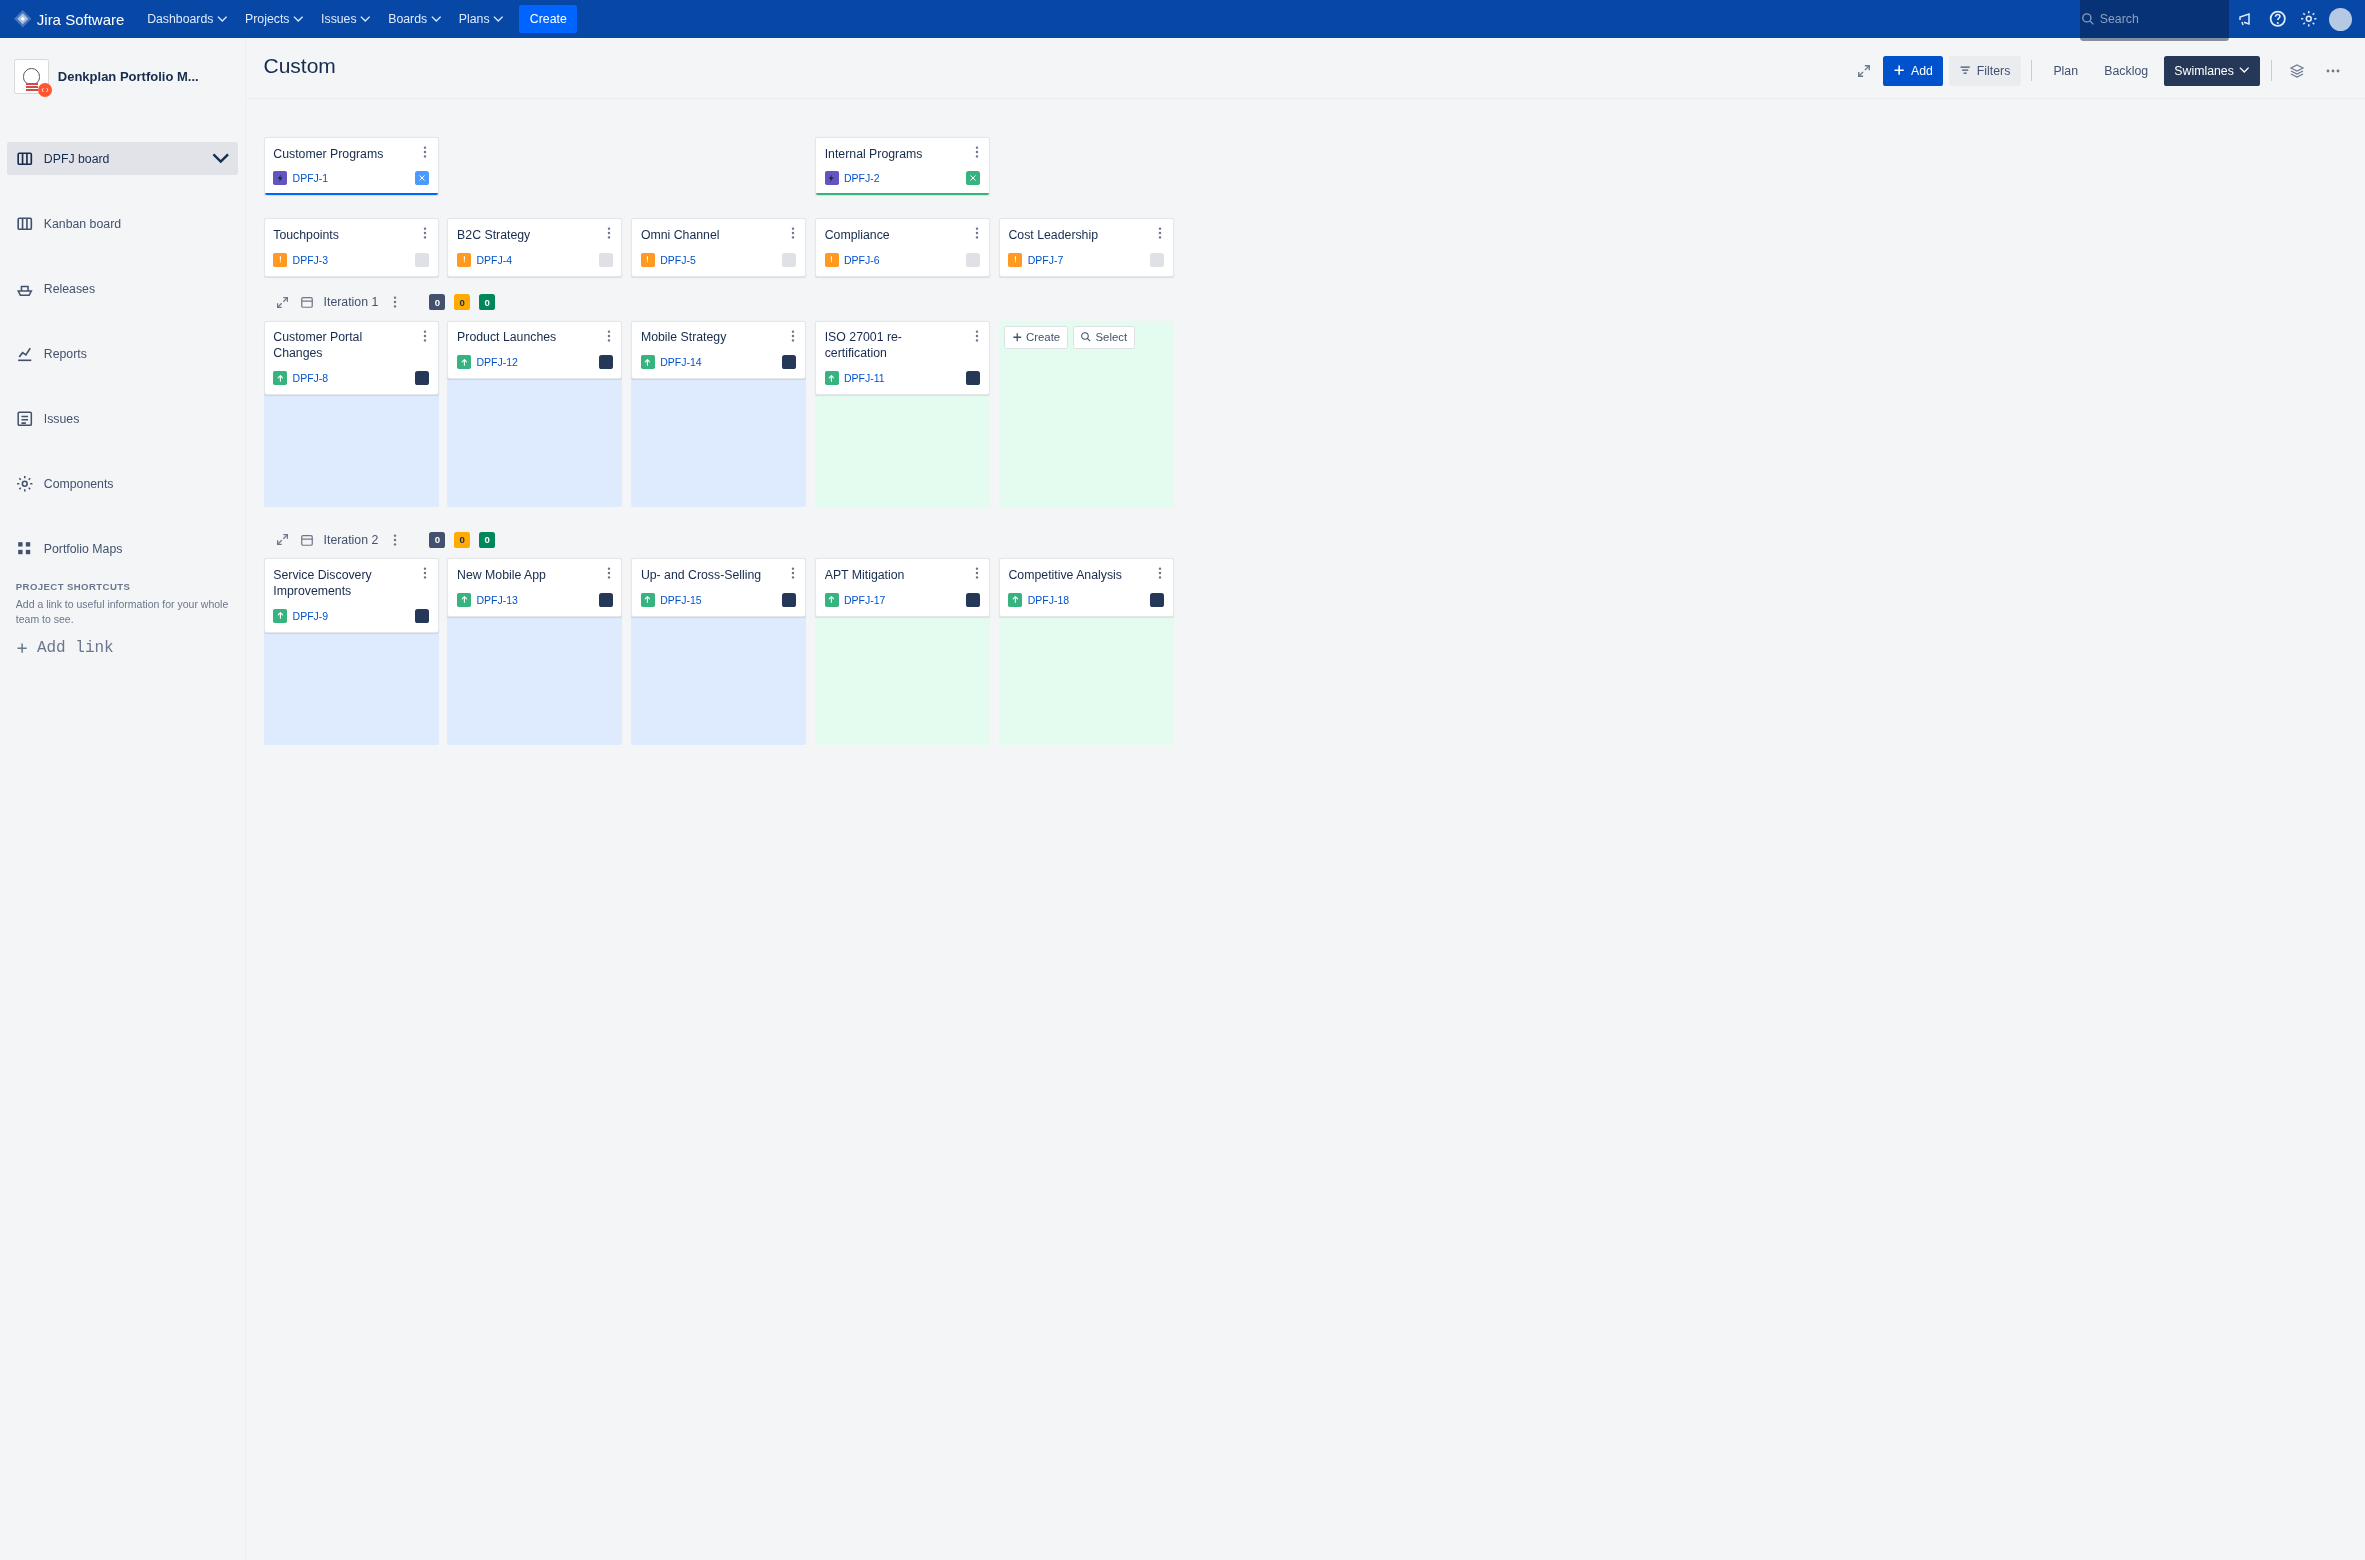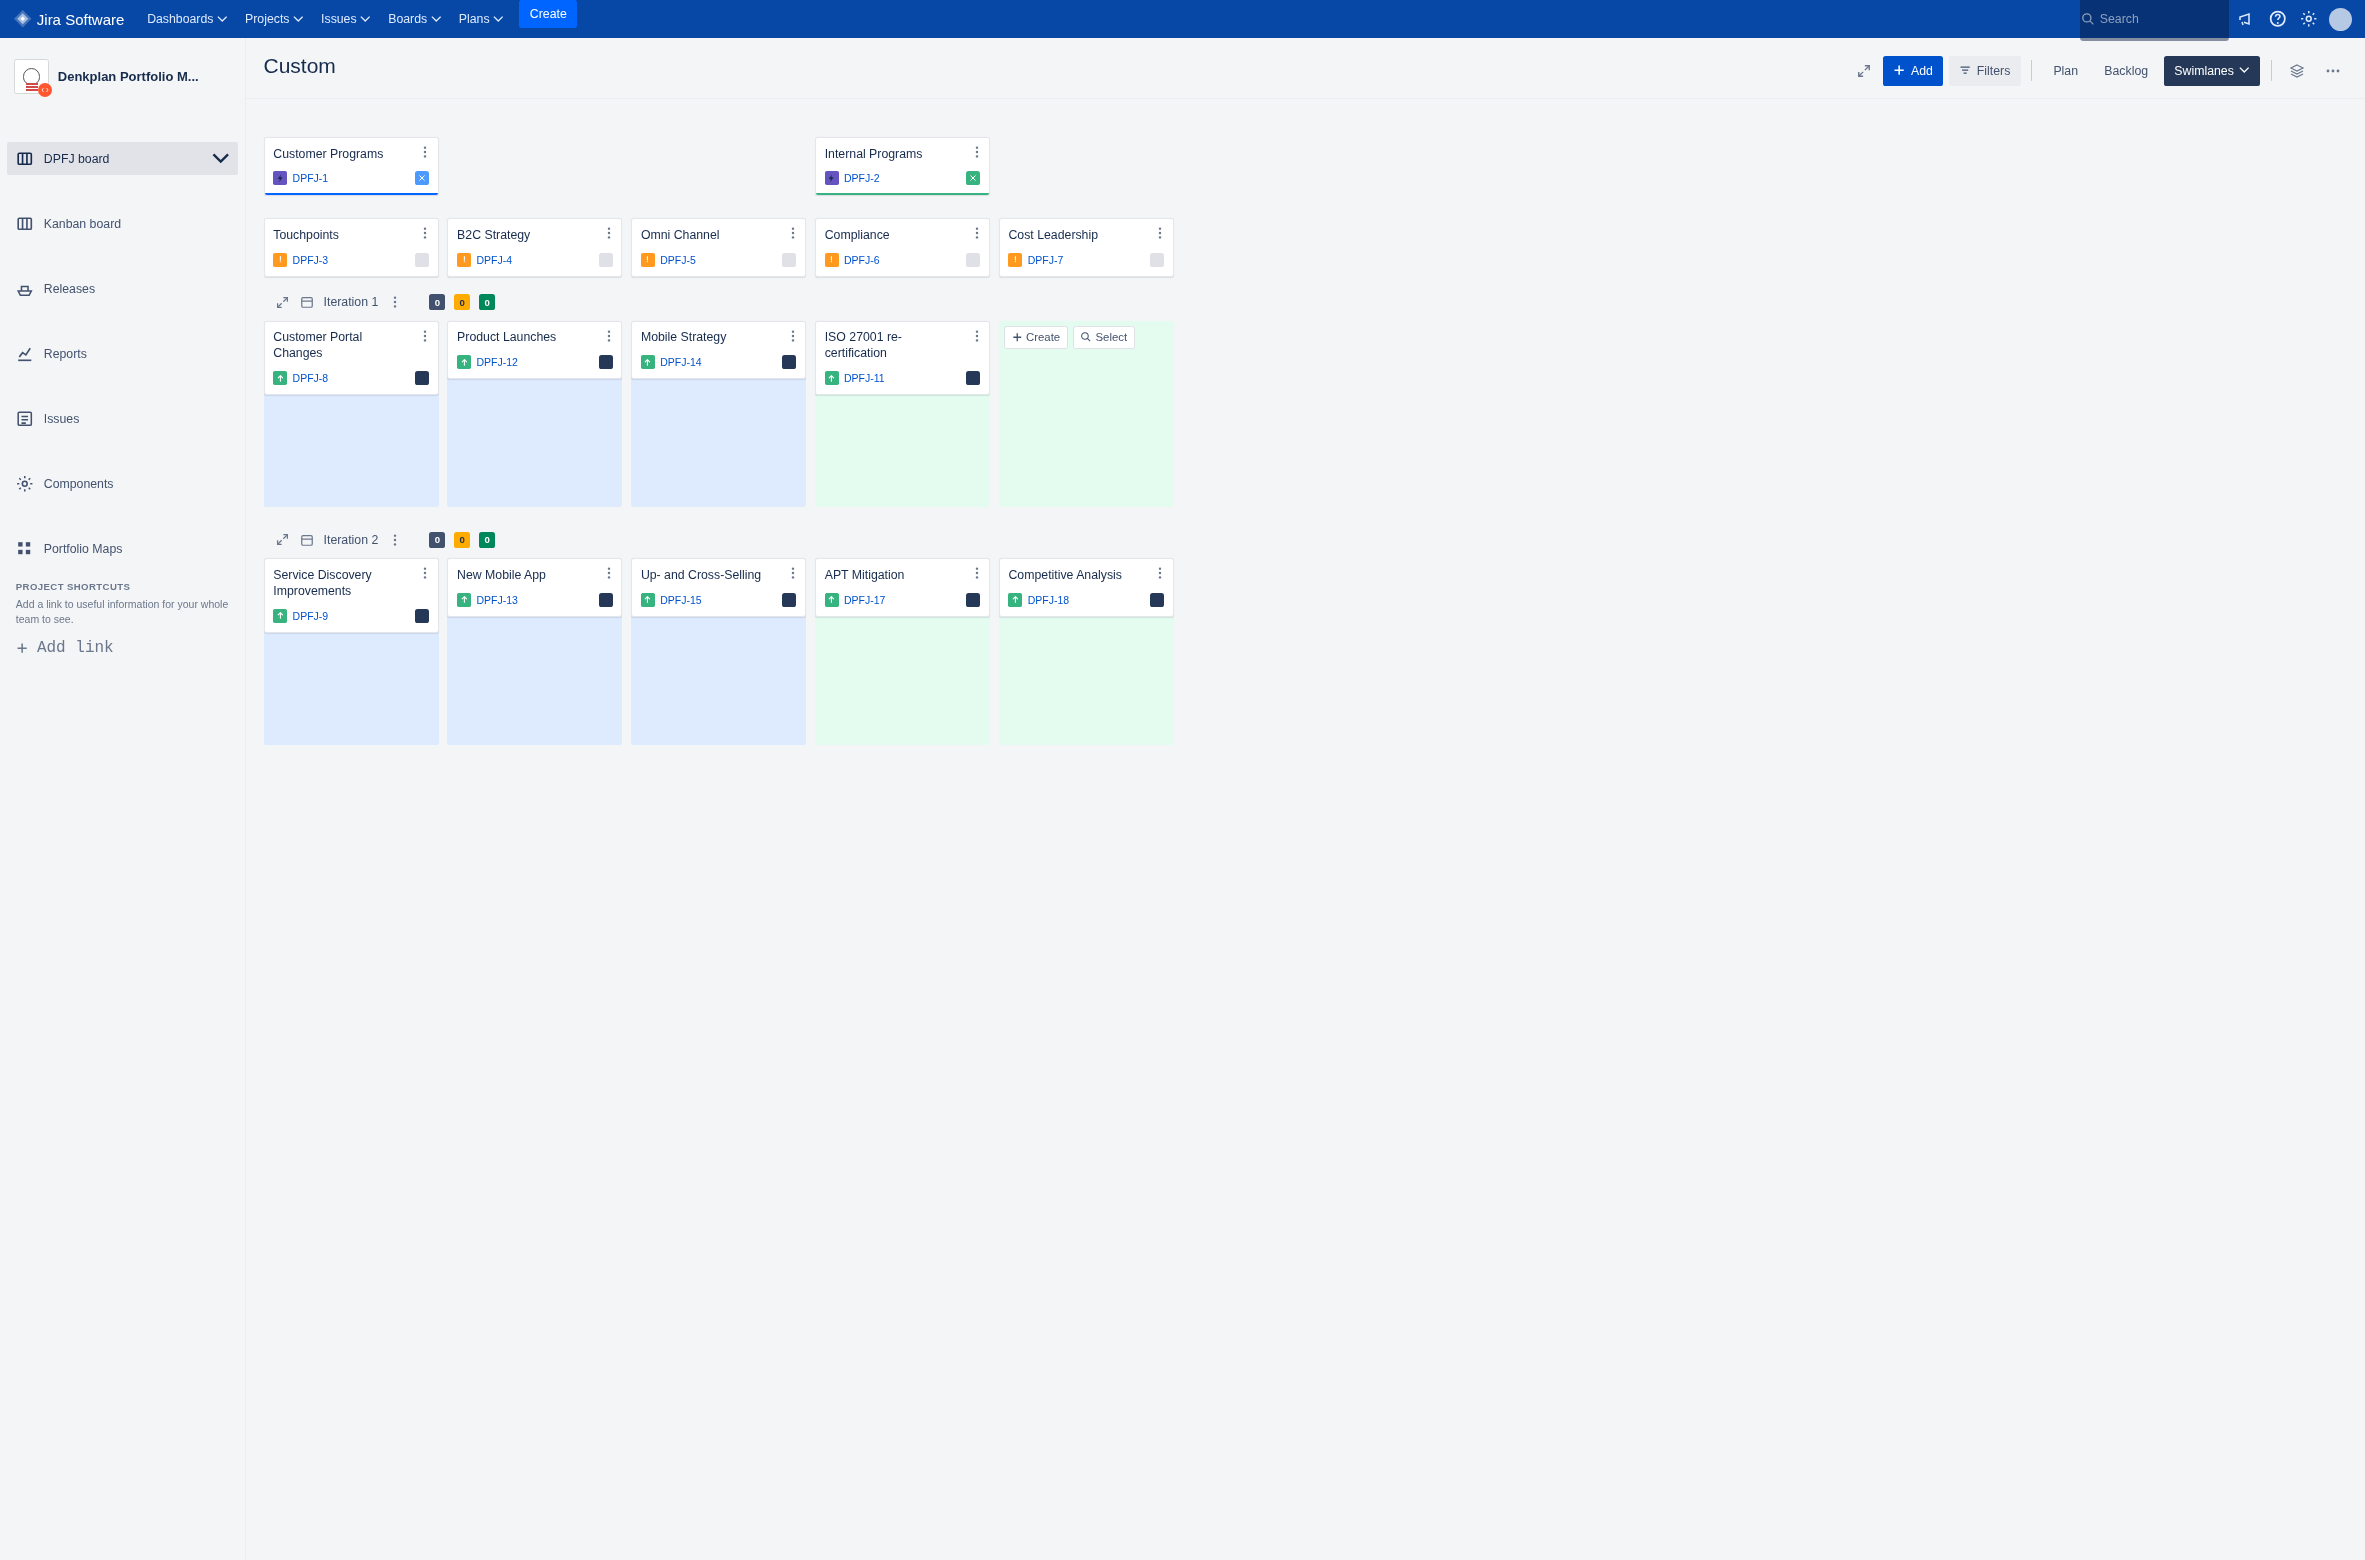--- a/index.html
+++ b/index.html
@@ -14,21 +14,21 @@
   --border:#DFE1E6;
   --link:#0052CC;
   --dark:#253858;
   --grey-pill:#DFE1E6;
 }
 *{box-sizing:border-box;}
 html,body{margin:0;padding:0;font-family:-apple-system,Segoe UI,Helvetica,Arial,sans-serif;color:var(--text);background:var(--bg);font-size:12.3px;}
 button{font-family:inherit;}
 
 
-.topnav{height:38px;background:var(--jira-blue);display:flex;color:#DEEBFF;position:relative;}
+.topnav{height:38px;background:var(--jira-blue);display:flex;align-items:center;color:#DEEBFF;position:relative;}
 .logo{display:flex;align-items:center;gap:5.3px;padding:0 14px;font-weight:500;font-size:15px;color:#FFF;}
 .logo svg{width:17.5px;height:17.5px;}
 .topnav-menu{display:flex;align-items:center;gap:0;}
 .topnav-item{display:flex;align-items:center;gap:3.5px;padding:0 8.8px;height:38px;color:#DEEBFF;font-size:12.3px;cursor:pointer;}
 .create-btn{background:var(--jira-blue-btn);border:none;color:#fff;height:28px;padding:0 10.5px;border-radius:2.6px;font-size:12.3px;margin-left:7px;cursor:pointer;}
 .topnav-right{margin-left:auto;display:flex;align-items:center;gap:3.5px;padding-right:10.5px;}
 .search{display:flex;align-items:center;background:rgba(9,30,66,.48);height:44px;border-radius:3.5px;padding:0 2px;min-width:149px;}
 .search input{background:transparent;border:none;outline:none;color:#DEEBFF;font-size:12.3px;padding-left:5.3px;width:105px;}
 .search input::placeholder{color:#8ea0bf;}
 .nav-icon-btn{width:28px;height:28px;display:flex;align-items:center;justify-content:center;border-radius:50%;cursor:pointer;color:#DEEBFF;}

